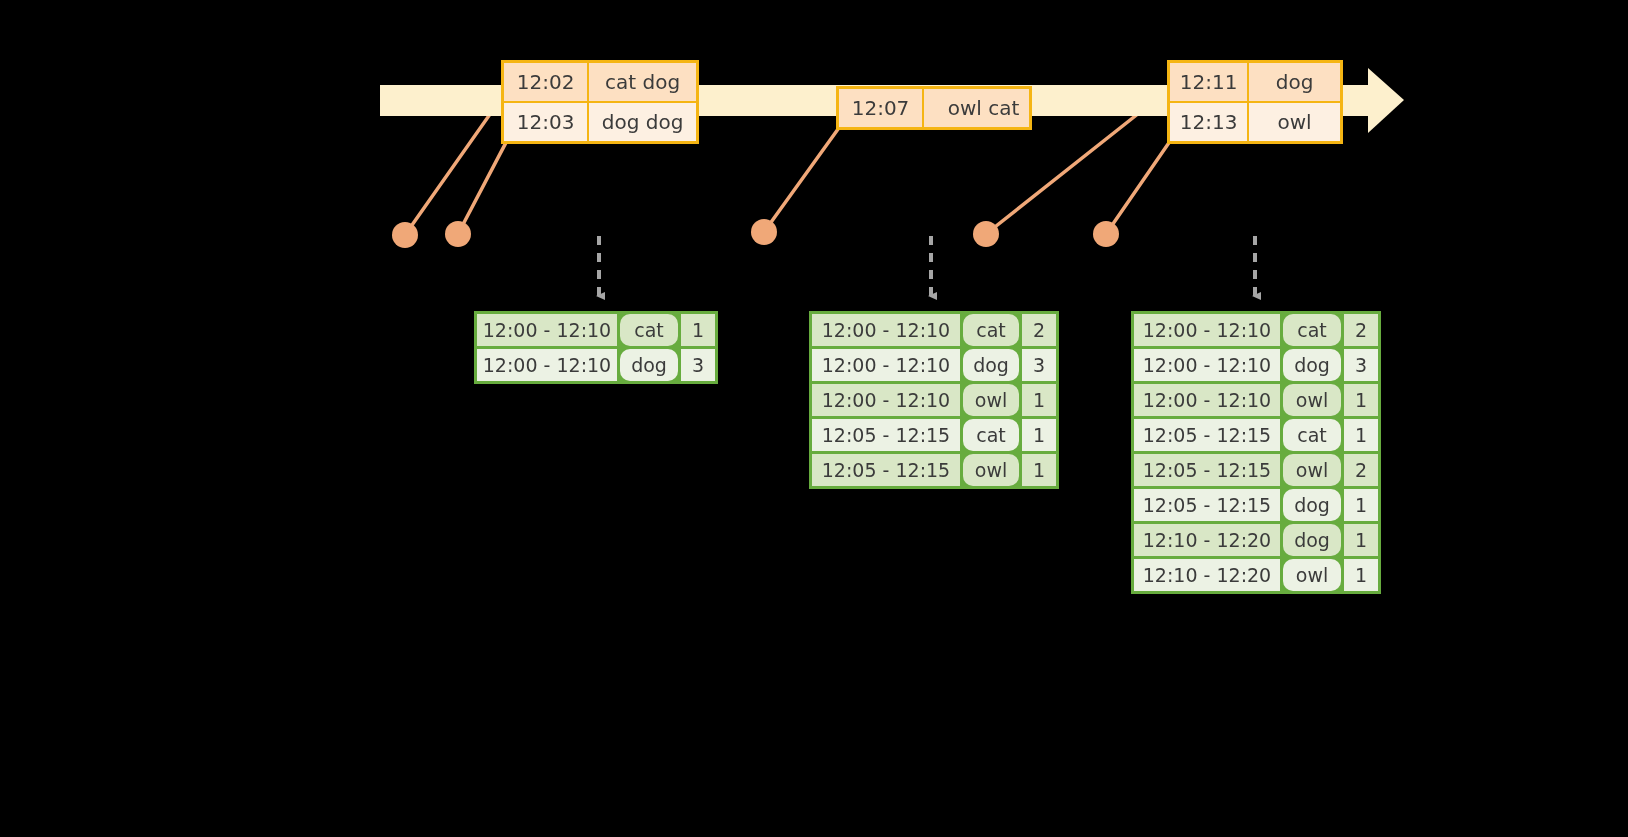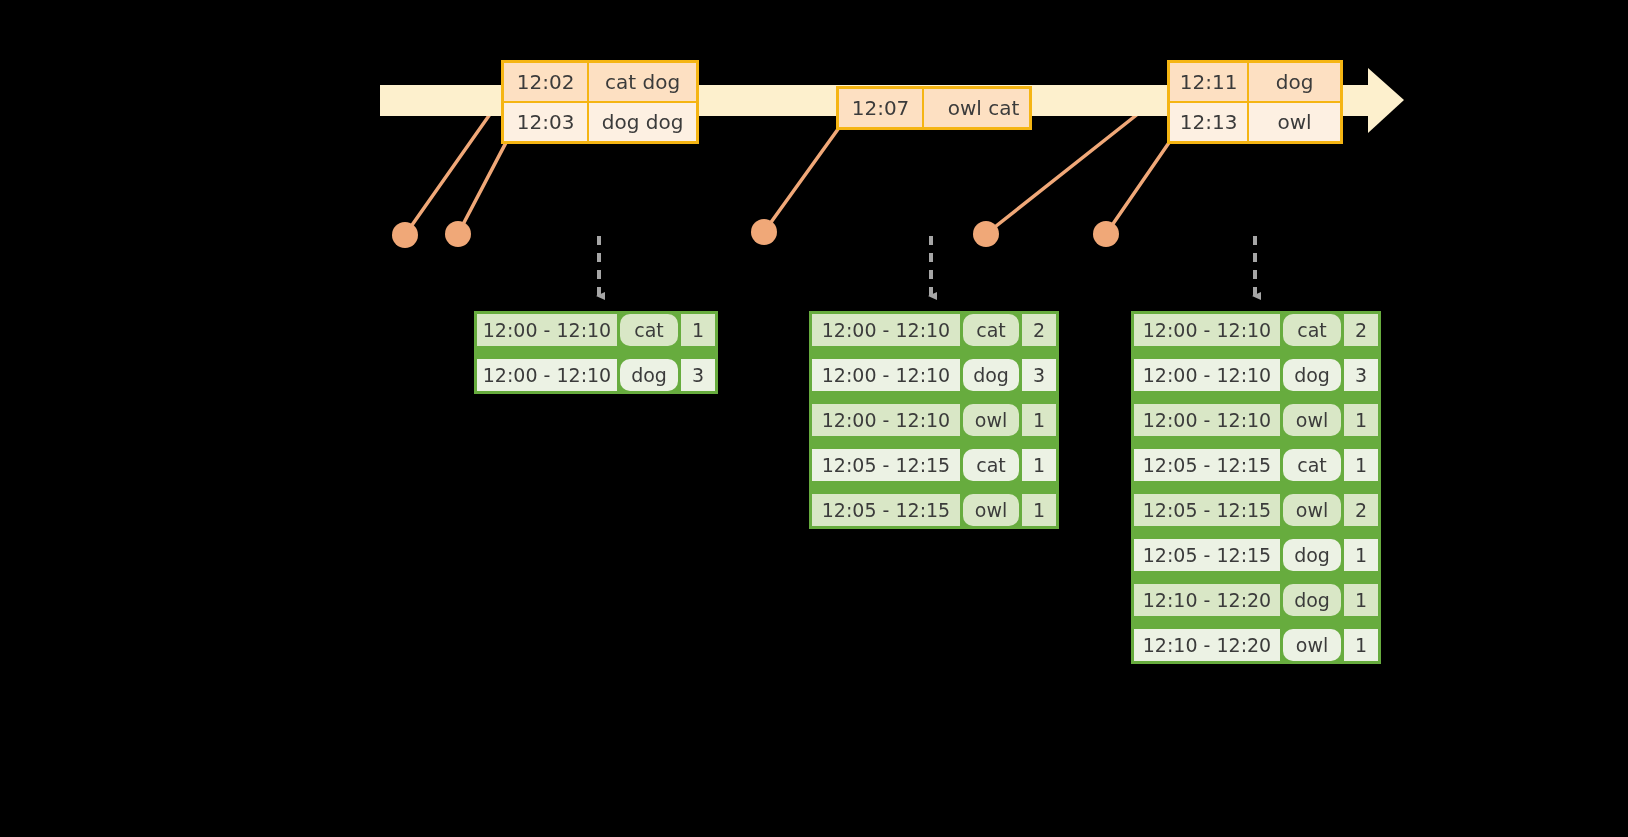--- a/index.html
+++ b/index.html
@@ -79,21 +79,21 @@
   #event-box-3 .ev-payload { width: 92px; }
 
   
   .result-table {
     position: absolute;
     border: 3px solid #67ac3e;
     box-sizing: border-box;
     background: #67ac3e;
     display: flex;
     flex-direction: column;
-    gap: 13px;
+    gap: 3px;
     padding: 0;
   }
   .res-row {
     display: flex;
     gap: 3px;
     height: 32px;
   }
   .res-cell {
     display: flex;
     align-items: center;

